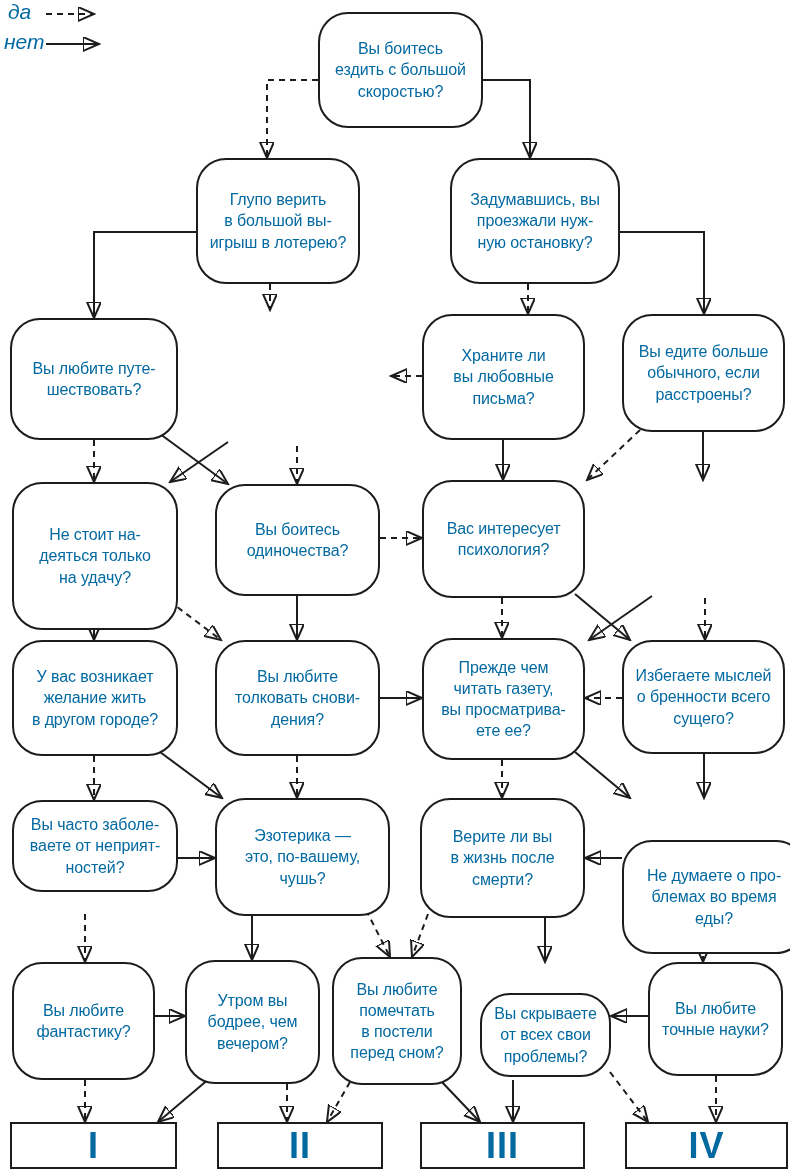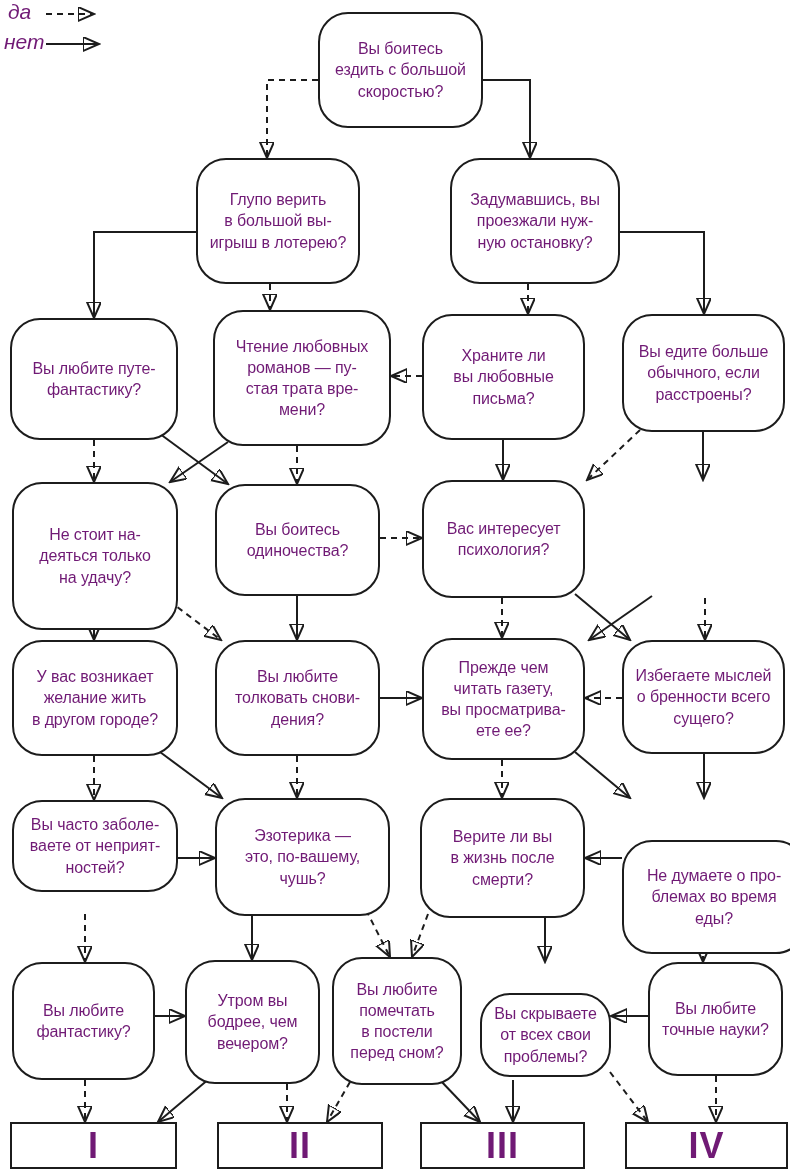--- a/index.html
+++ b/index.html
@@ -1,18 +1,18 @@
 <!DOCTYPE html>
 <html><head>
 <meta charset="utf-8">
 <style>
   html,body { margin:0; padding:0; background:#ffffff; }
   .stage {
     position:relative; width:790px; height:1172px; background:#ffffff;
-    font-family:"Liberation Sans","DejaVu Sans",sans-serif; color:#701a75;
+    font-family:"Liberation Sans","DejaVu Sans",sans-serif; color:#0369a1;
     overflow:hidden;
   }
   svg.wires { position:absolute; left:0; top:0; width:790px; height:1172px; }
   svg.wires path { fill:none; stroke:#1c1c1c; stroke-width:2; }
   svg.wires path.da { stroke-dasharray:6 5; }
   .qbox {
     position:absolute; box-sizing:border-box;
     border:2.5px solid #1c1c1c; border-radius:30px; background:#fff;
     display:flex; align-items:center; justify-content:center;
     text-align:center; white-space:pre-line;
@@ -99,25 +99,21 @@
 скоростью?</div>
 
   <div class="qbox" style="left:196px;top:158px;width:164px;height:126px">Глупо верить
 в большой вы-
 игрыш в лотерею?</div>
   <div class="qbox" style="left:450px;top:158px;width:170px;height:126px">Задумавшись, вы
 проезжали нуж-
 ную остановку?</div>
 
   <div class="qbox" style="left:10px;top:318px;width:168px;height:122px">Вы любите путе-
-фантастику?</div>
-  <div class="qbox" style="left:213px;top:310px;width:178px;height:136px">Чтение любовных
-романов — пу-
-стая трата вре-
-мени?</div>
+шествовать?</div>
   <div class="qbox" style="left:422px;top:314px;width:163px;height:126px">Храните ли
 вы любовные
 письма?</div>
   <div class="qbox" style="left:622px;top:314px;width:163px;height:118px">Вы едите больше
 обычного, если
 расстроены?</div>
 
   <div class="qbox" style="left:12px;top:482px;width:166px;height:148px">Не стоит на-
 деяться только
 на удачу?</div>

